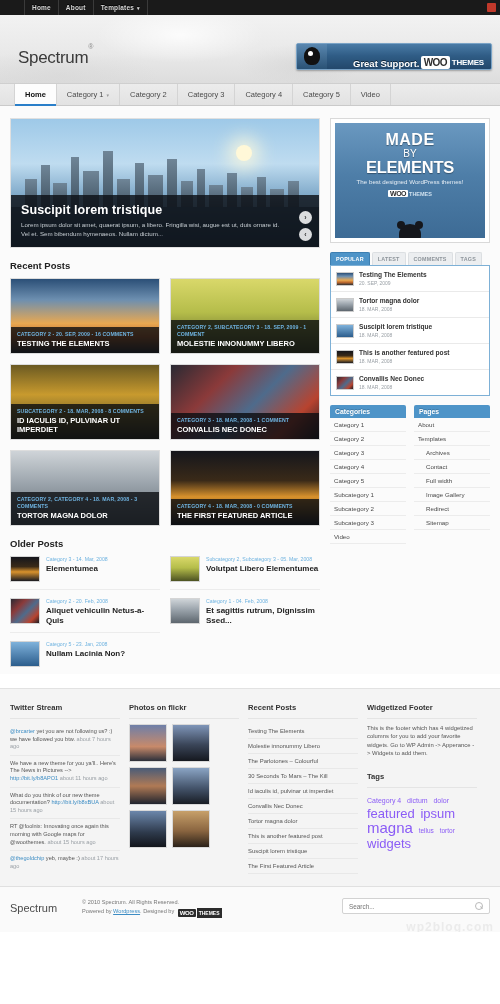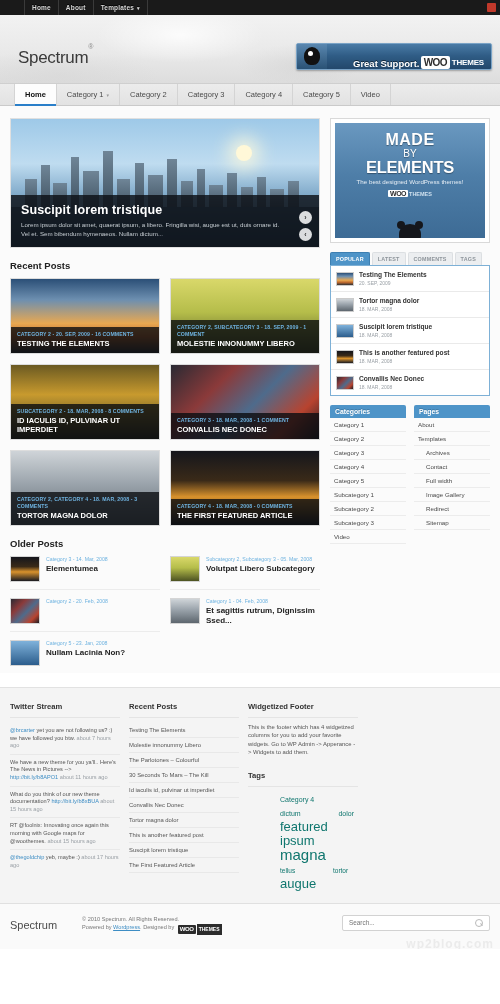--- a/index.html
+++ b/index.html
@@ -273,21 +273,21 @@
   .fcol .rule { height:1px; background:#e4e4e4; margin-bottom:5px; }
   .tweet { font-size:5.6px; line-height:7.6px; color:#555; padding:4px 0; border-bottom:1px solid #e8e8e8; }
   .tweet a, .lnk { color:#3d8dc4; }
   .tweet .ago { color:#9aa0a6; }
   .flickr { display:flex; flex-wrap:wrap; gap:5px; }
   .flickr .ph { width:38px; height:38px; border:1px solid #d9d9d9; }
   .rplist { list-style:none; }
   .rplist li { font-size:5.9px; color:#555; padding:4px 0; border-bottom:1px solid #e8e8e8; }
   .ftext { font-size:5.9px; line-height:8.4px; color:#555; }
   .tagcloud { margin-top:4px; line-height:13px; }
-  .tagcloud span { color:#0f766e; margin-right:3px; display:inline-block;margin-left:32px; }
+  .tagcloud span { color:#8b5cf6; margin-right:3px; display:inline-block; }
 
   
   .bottom {
     background:#fafafa; border-top:1px solid #e0e0e0;
     padding:11px 10px 14px 10px; display:flex; align-items:center; position:relative;
   }
   .bottom .blogo { font-size:11px; color:#4a4a4a; width:72px; }
   .bottom .credits { font-size:5.6px; color:#777; line-height:8.5px; }
   .bottom .credits a { color:#3d8dc4; text-decoration:underline; }
   .bottom .wooinline {
@@ -474,27 +474,28 @@
             <div class="th art-night"></div>
             <div>
                 <div class="m">Category 3 - 14. Mar, 2008</div>
                 <div class="h">Elementumea</div>
               </div>
           </div>
           <div class="olditem">
             <div class="th art-forest"></div>
             <div>
                 <div class="m">Subcategory 2, Subcategory 3 - 05. Mar, 2008</div>
-                <div class="h">Volutpat Libero Subcategory</div>
+                <div class="h">Volutpat Libero Elementumea</div>
               </div>
           </div>
           <div class="olditem">
             <div class="th art-city"></div>
             <div>
                 <div class="m">Category 2 - 20. Feb, 2008</div>
+                <div class="h">Aliquet vehiculin Netus-a-Quis</div>
               </div>
           </div>
           <div class="olditem" style="border-bottom:none">
             <div class="th art-grey"></div>
             <div>
                 <div class="m">Category 1 - 04. Feb, 2008</div>
                 <div class="h">Et sagittis rutrum, Dignissim Ssed...</div>
               </div>
           </div>
           <div class="olditem" style="border-bottom:none">
@@ -625,20 +626,32 @@
         <span>RT @foolnix: Innovating once again this morning with Google maps for @woothemes.</span>
         <span class="ago">about 15 hours ago</span>
       </div>
       <div class="tweet" style="border-bottom:none">
         <span class="lnk">@thegoldchip</span>
         <span>yeb, maybe :)</span>
         <span class="ago">about 17 hours ago</span>
       </div>
     </div>
 
+    <div class="fcol">
+      <h4>Photos on flickr</h4>
+      <div class="rule"></div>
+      <div class="flickr">
+        <div class="ph" style="background:linear-gradient(180deg,#6e7fa8,#c88a6a 60%,#2b2f3a)"></div>
+        <div class="ph" style="background:linear-gradient(180deg,#7f95b8,#3a4558 55%,#15181f)"></div>
+        <div class="ph" style="background:linear-gradient(180deg,#4a5c78,#b07a55 50%,#20242e)"></div>
+        <div class="ph" style="background:linear-gradient(180deg,#8aa4c4,#45556c 55%,#181c24)"></div>
+        <div class="ph" style="background:linear-gradient(180deg,#6c87ab,#2e3a4c 60%,#12151b)"></div>
+        <div class="ph" style="background:linear-gradient(180deg,#c7a06a,#8a6540 55%,#2a2118)"></div>
+      </div>
+    </div>
 
     <div class="fcol">
       <h4>Recent Posts</h4>
       <div class="rule"></div>
       <ul class="rplist">
         <li>Testing The Elements</li>
         <li>Molestie innonummy Libero</li>
         <li>The Parlotones – Colourful</li>
         <li>30 Seconds To Mars – The Kill</li>
         <li>Id iaculis id, pulvinar ut imperdiet</li>
@@ -658,21 +671,21 @@
       <div class="rule"></div>
       <div class="tagcloud">
         <span style="font-size:7px">Category 4</span>
         <span style="font-size:7px">dictum</span>
         <span style="font-size:7px">dolor</span>
         <span style="font-size:13px">featured</span>
         <span style="font-size:13px">ipsum</span>
         <span style="font-size:15px">magna</span>
         <span style="font-size:6.5px">tellus</span>
         <span style="font-size:6.5px">tortor</span>
-        <span style="font-size:13px">augue</span>
+        <span style="font-size:13px">widgets</span>
       </div>
     </div>
   </div>
 
   <div class="bottom">
     <div class="blogo">Spectrum</div>
     <div class="credits">
       <div>© 2010 Spectrum. All Rights Reserved.</div>
       <div>
         <span>Powered by</span>

